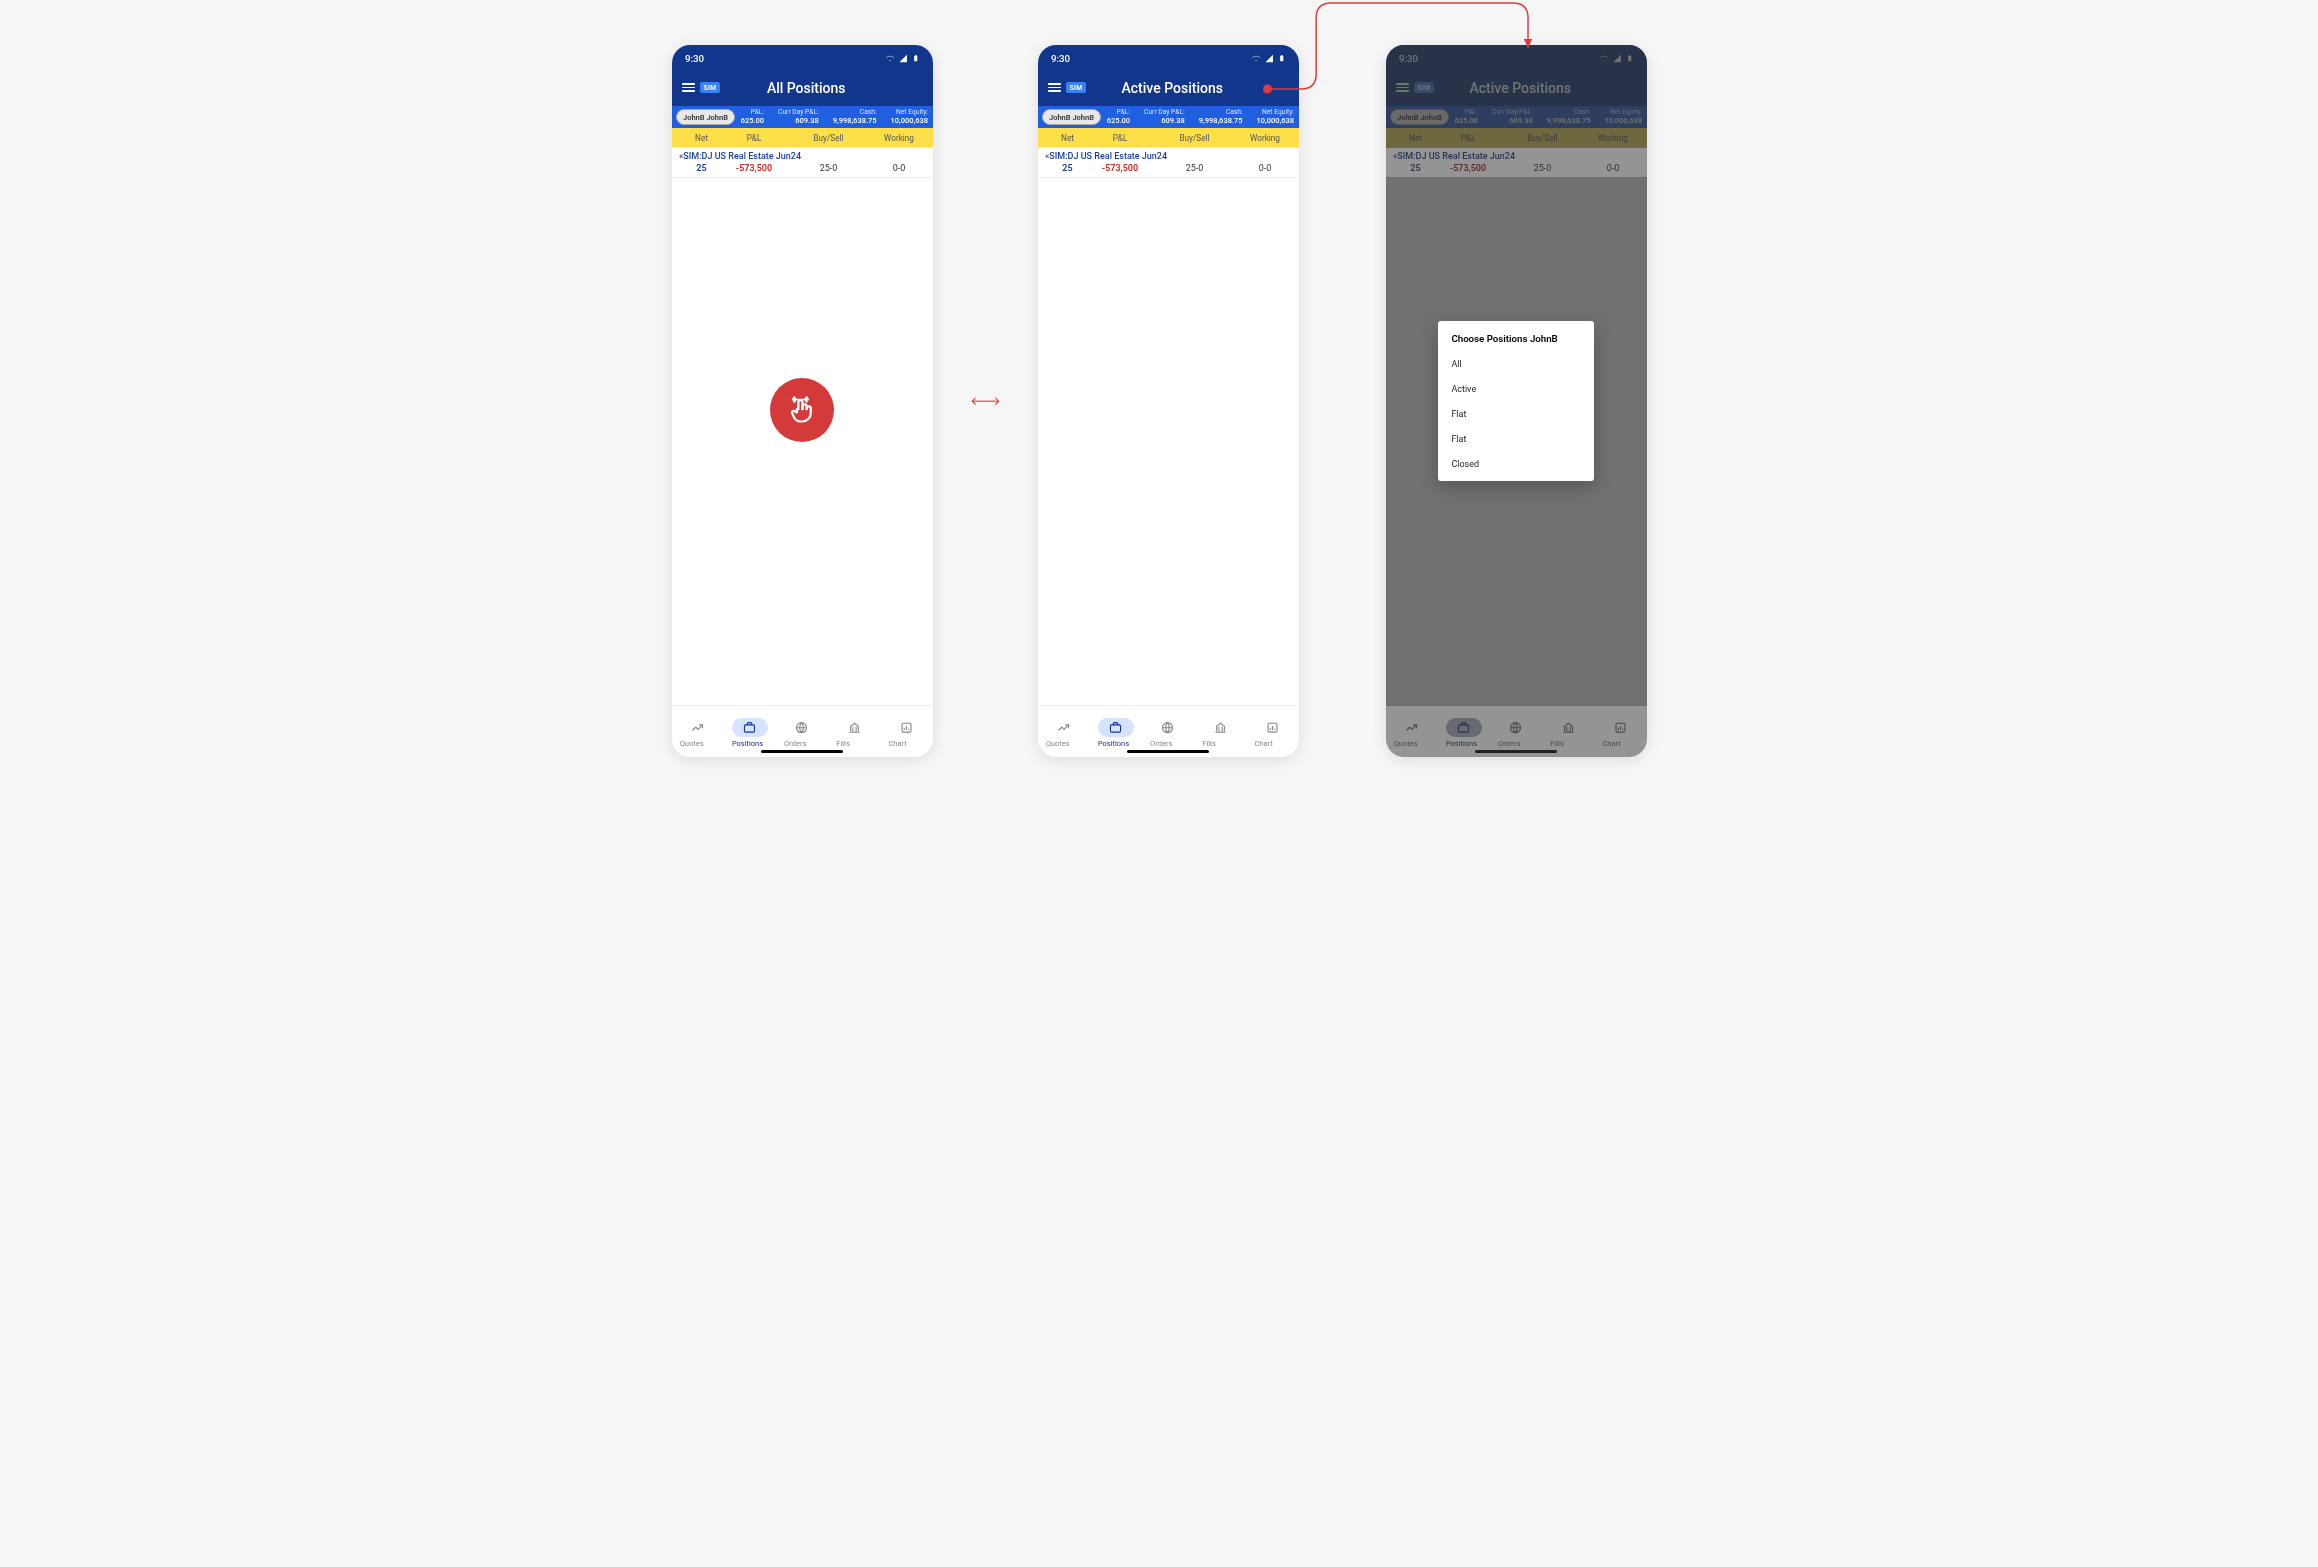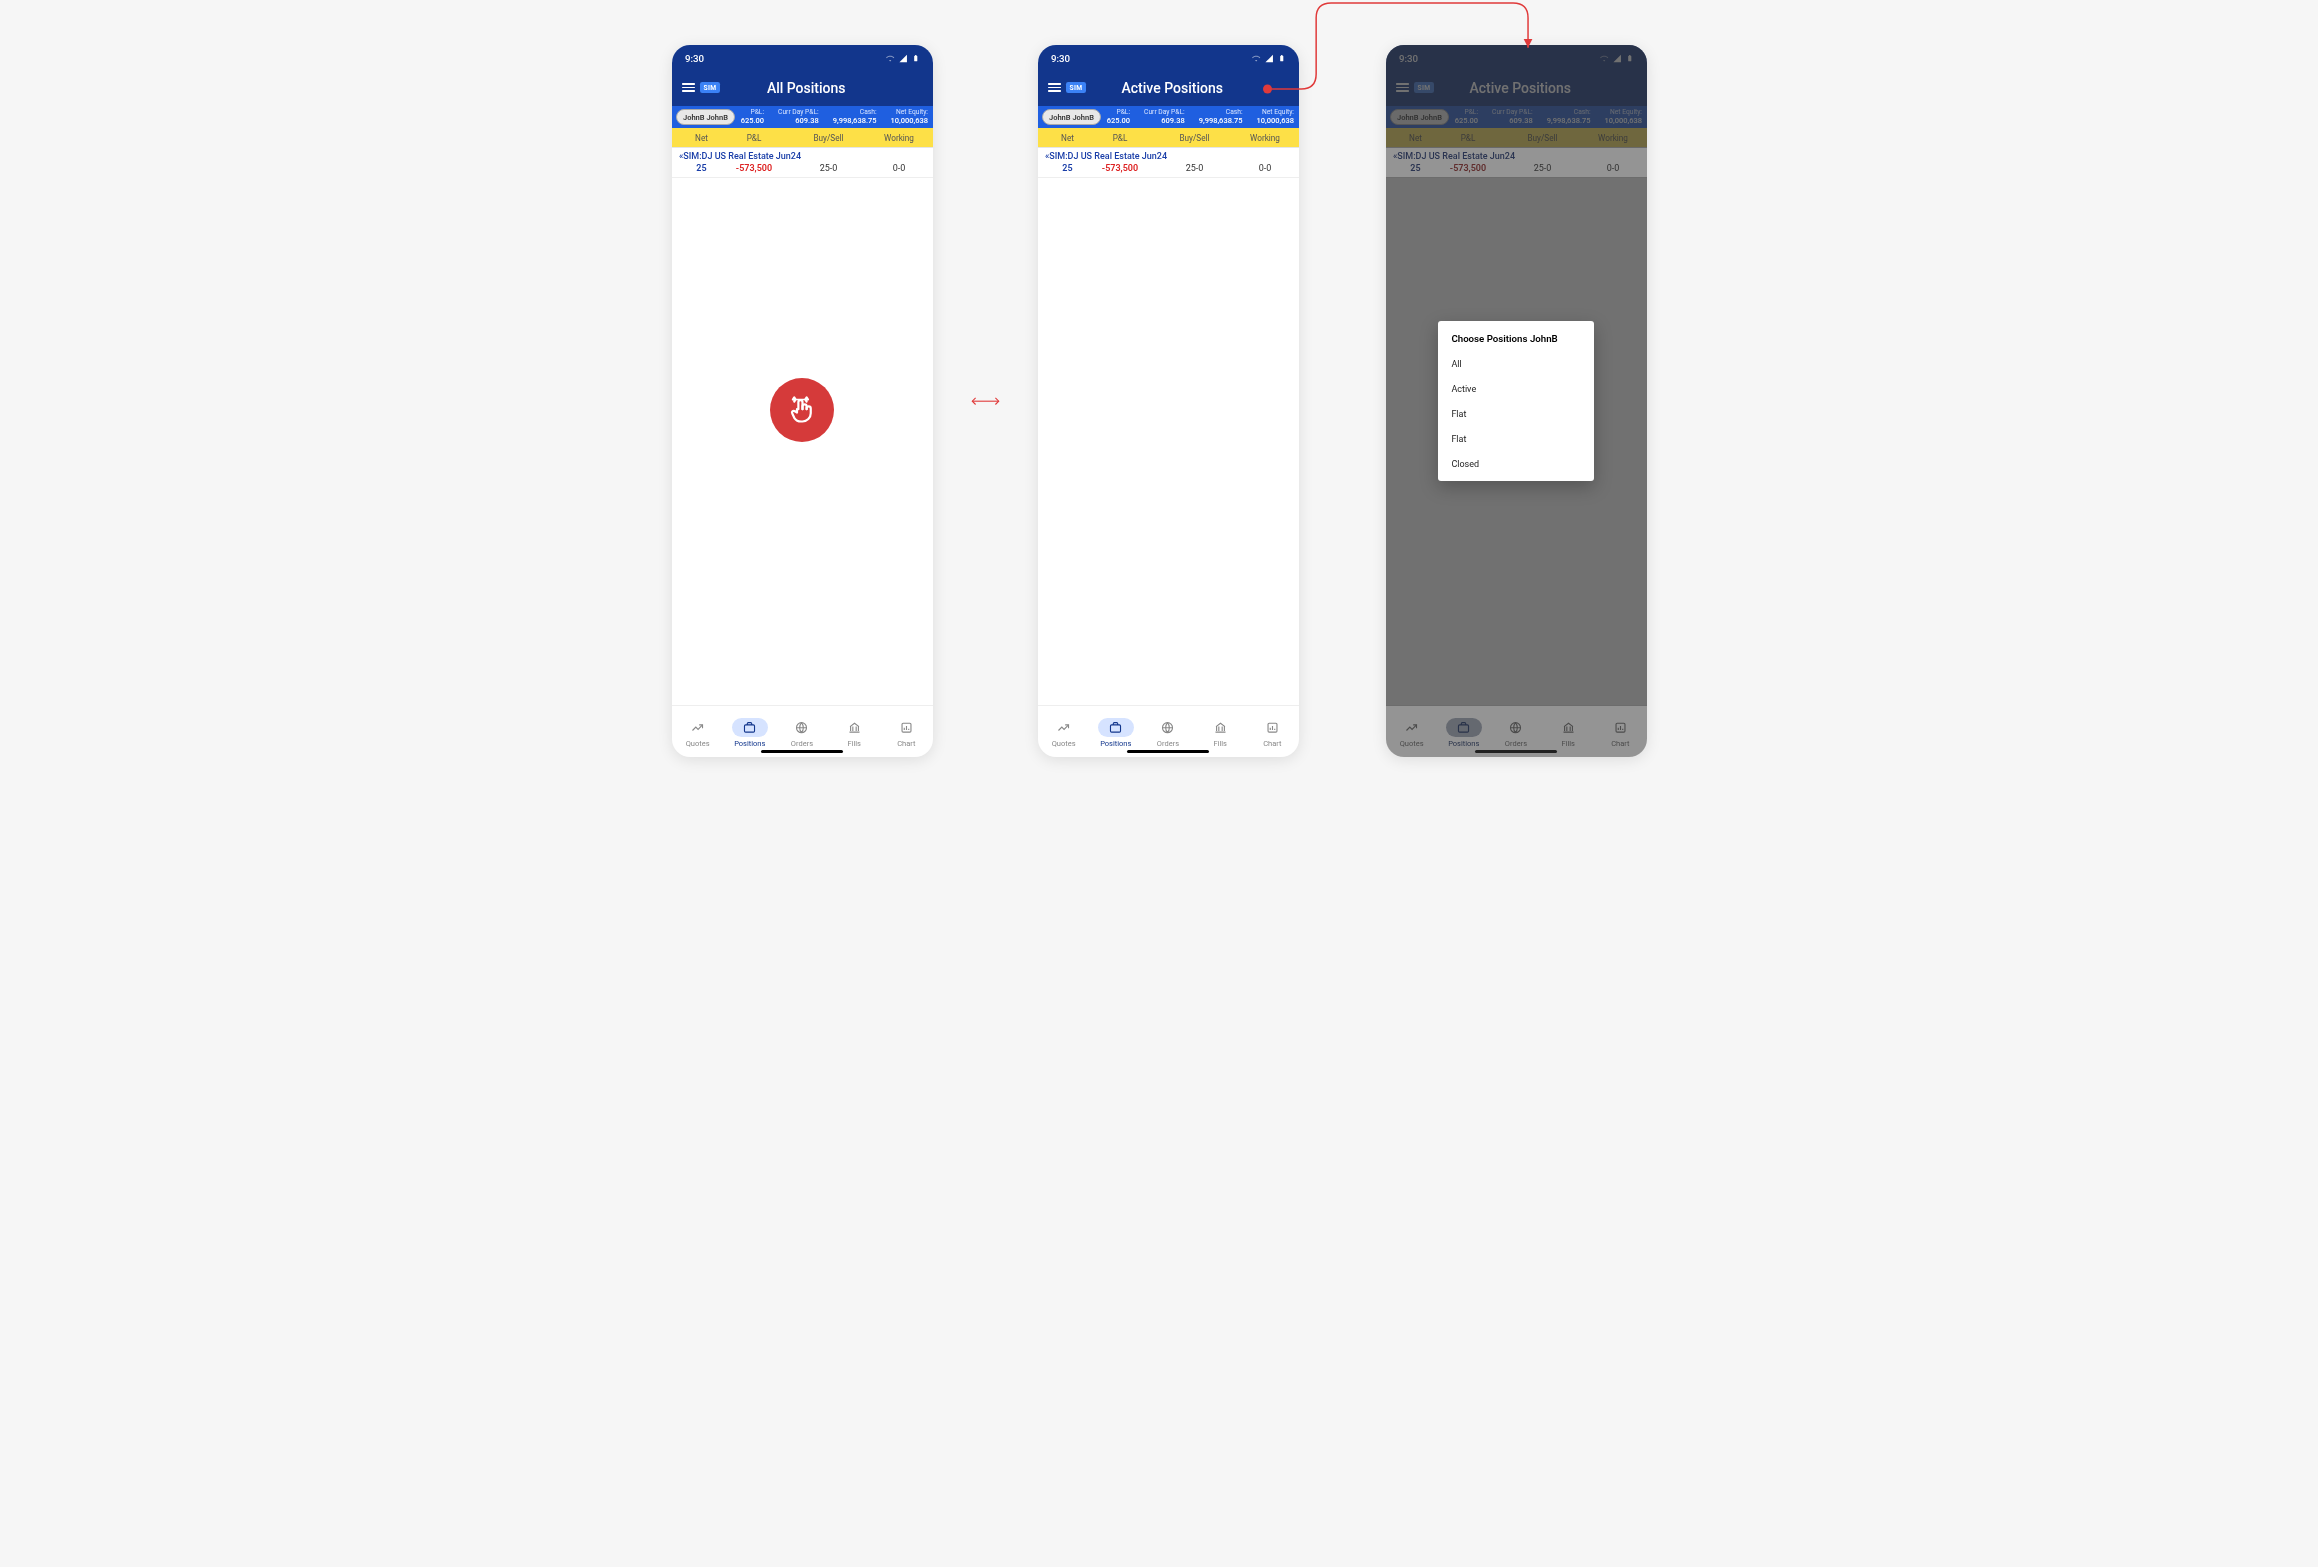--- a/index.html
+++ b/index.html
@@ -124,21 +124,21 @@
   .body-area{flex:1;position:relative;background:#fff;}
   .bottom-nav{
     height:52px;
     border-top:0.7px solid #eee;
     display:flex;
     justify-content:space-around;
     align-items:center;
     padding-top:3px;
   }
   .nav-item{
-    display:flex;flex-direction:column;align-items:center;gap:2.2px;
+    display:flex;flex-direction:column;align-items:flex-start;gap:2.2px;
     color:#888;font-size:7.5px;cursor:pointer;
     padding:3px 6px;border-radius:10.4px;
   }
   .nav-item.active{color:#12368c;}
   .nav-item.active .nav-icon-wrap{background:#d6e3ff;border-radius:10.4px;padding:3px 10.4px;}
   .nav-icon-wrap{padding:3px 10.4px;}
   .gesture-bar{
     position:absolute;bottom:4.5px;left:50%;transform:translateX(-50%);
     width:82px;height:3px;background:#000;border-radius:2.2px;
   }

